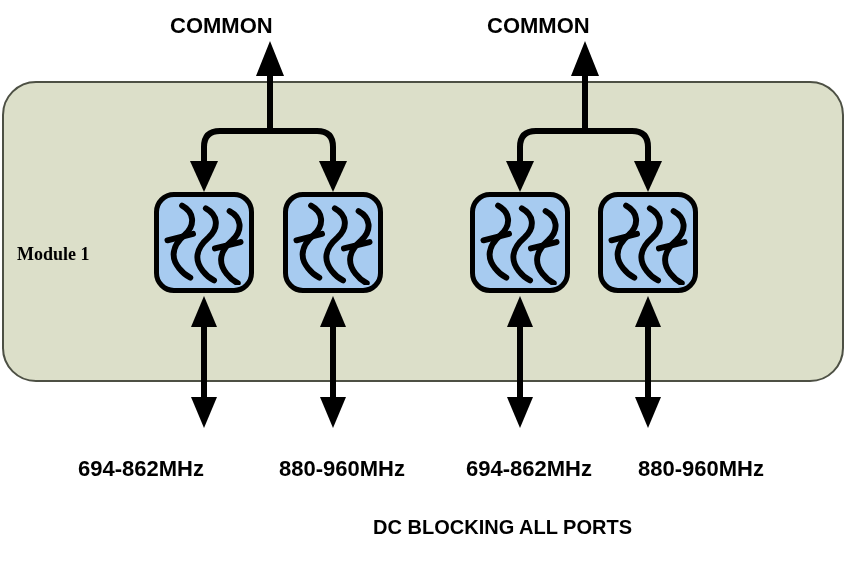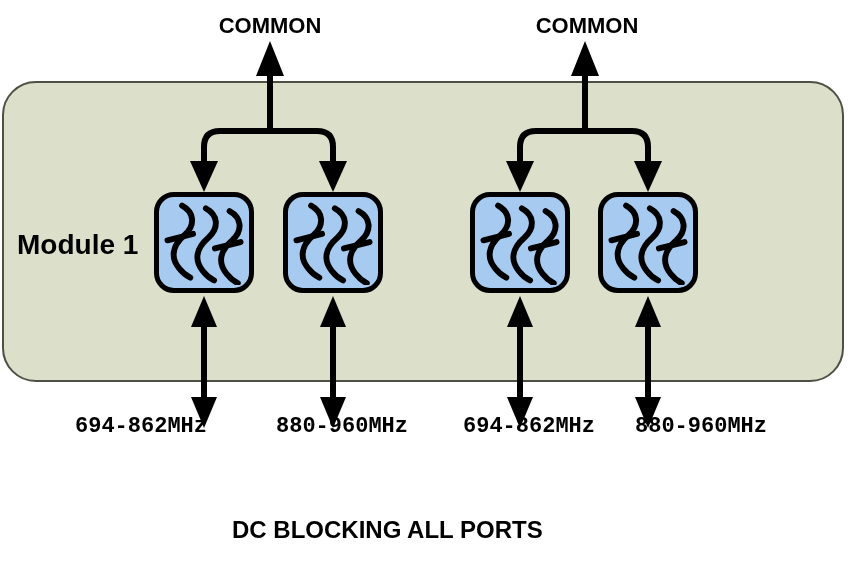--- a/index.html
+++ b/index.html
@@ -37,24 +37,24 @@
     display:flex;align-items:center;justify-content:center;
   }
   .fblock svg{display:block;}
   .fblock svg path{fill:none;stroke:#000;stroke-width:6.5;stroke-linecap:round;}
   .lbl{
     position:absolute;
     color:#000;
     font-weight:bold;
     white-space:nowrap;
   }
-  .common{top:13px;width:200px;text-align:center;font-size:22px;}
-  .module{top:229px;font-size:28px;}
-  .freq{top:414px;width:220px;text-align:center;font-size:22px;font-family:Liberation Mono, monospace;}
-  .footer{top:516px;left:232px;width:400px;text-align:left;font-size:24px;}
+  .common{top:13px;width:200px;font-size:22px;}
+  .module{top:244px;font-size:18px;font-family:Liberation Serif, serif;}
+  .freq{top:456px;width:220px;text-align:center;font-size:22px;}
+  .footer{top:516px;left:232px;width:400px;text-align:right;font-size:20px;}
 </style>
 </head>
 <body>
 
 <div class="canvas">
 
   <div class="panel"></div>
 
   <svg class="overlay" width="851" height="561" viewBox="0 0 851 561">
 

